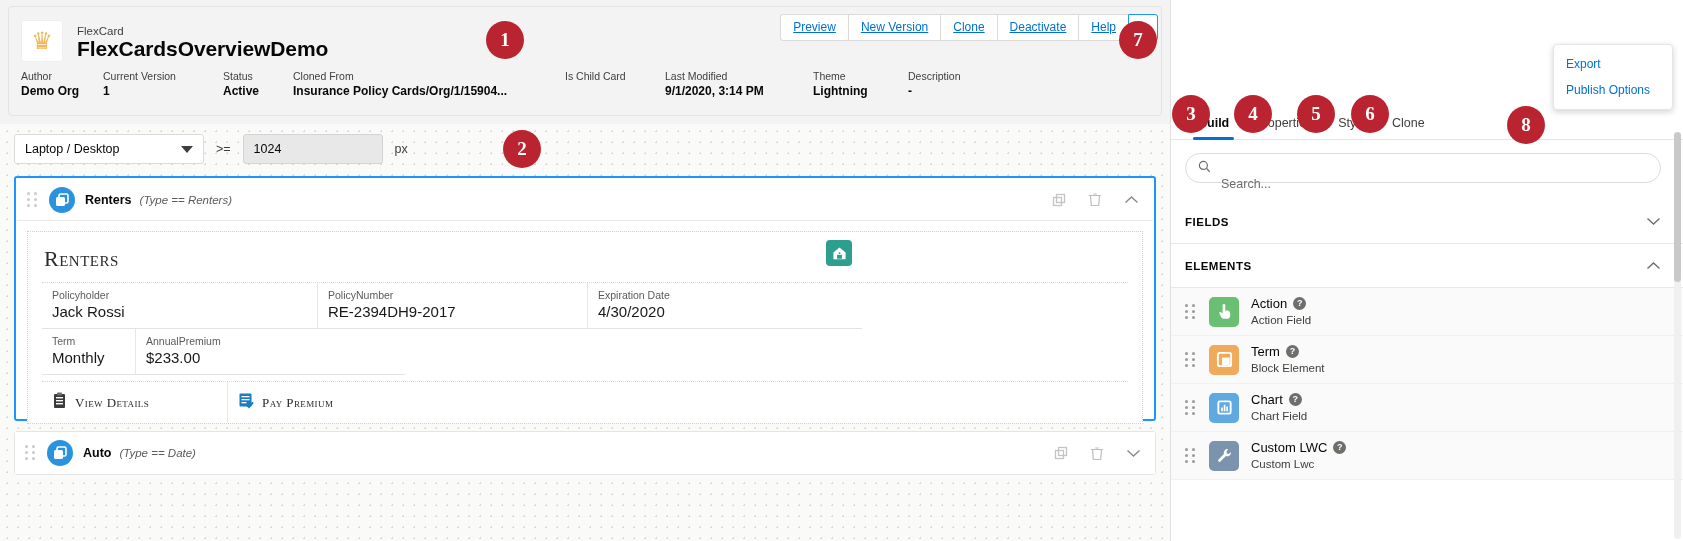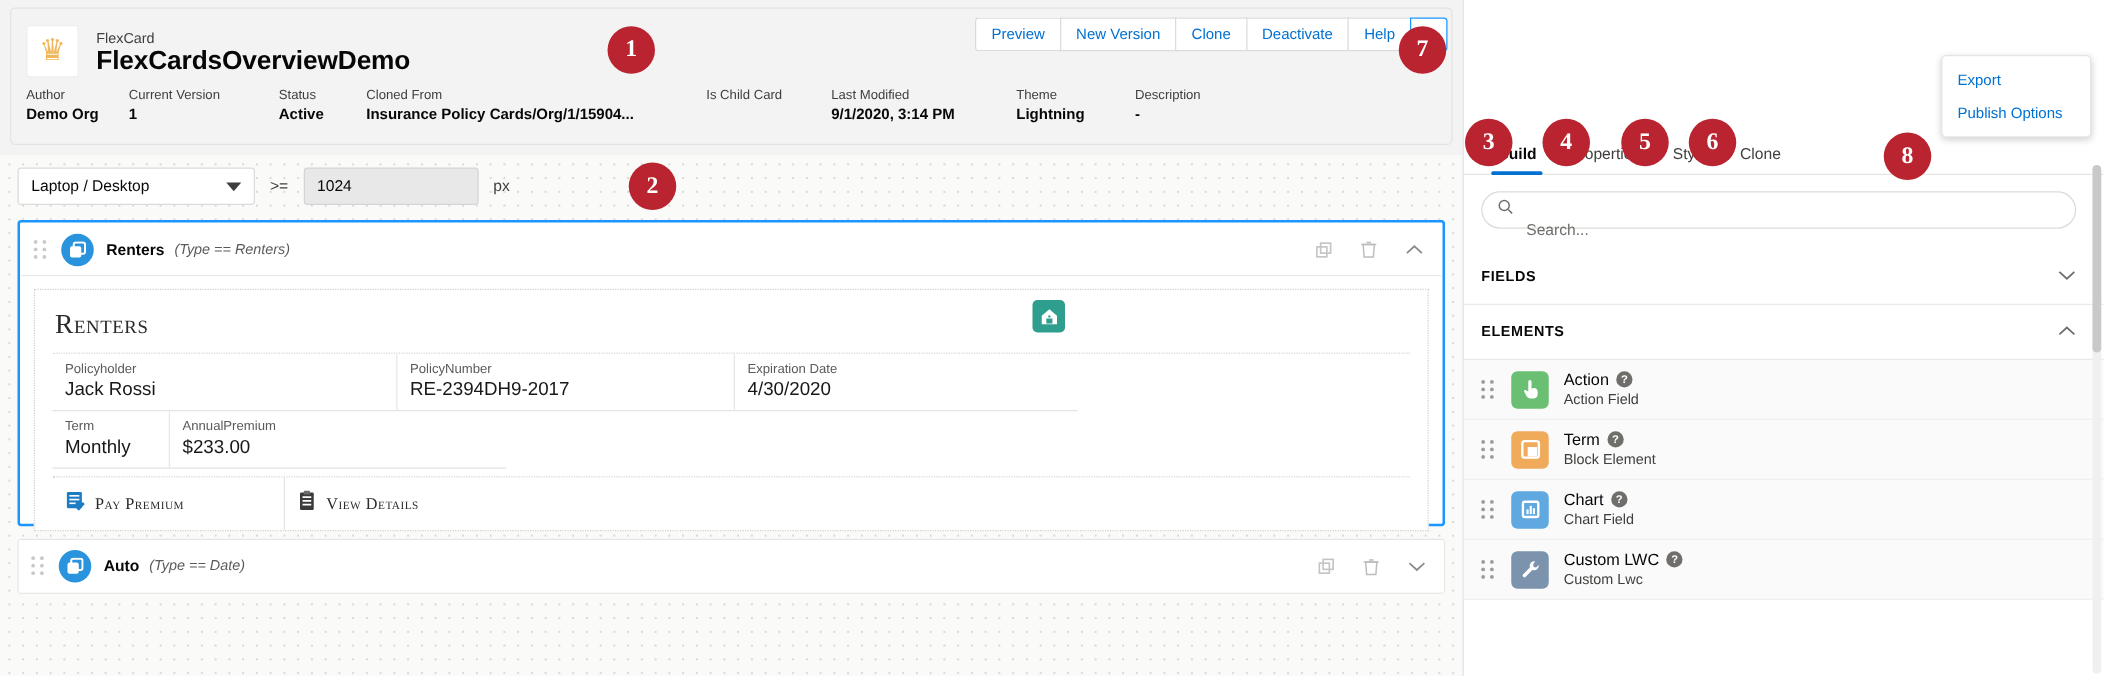--- a/index.html
+++ b/index.html
@@ -42,21 +42,21 @@
   .meta-label { font-size:10.5px; color:#3e3e3c; line-height:14px; }
   .meta-value { font-size:12px; color:#080707; font-weight:bold; line-height:16px; white-space:nowrap; }
   .m0{width:82px}.m1{width:120px}.m2{width:70px}.m3{width:272px}.m4{width:100px}
   .m5{width:148px}.m6{width:95px}.m7{width:140px}
 
   
   .actions { position:absolute; top:14px; right:12px; display:flex; align-items:stretch; }
   .btn {
     height:27px; padding:0 12px; background:#fff; border:1px solid #dddbda;
     border-right-width:0; color:#0070d2; font-size:12px; line-height:25px;
-    cursor:pointer; white-space:nowrap; font-family:"Liberation Sans", sans-serif;
+    cursor:pointer; white-space:nowrap; font-family:"Liberation Sans", sans-serif;text-decoration:underline;
   }
   .btn:first-child { border-radius:3px 0 0 3px; }
   .btn.caret { border:1px solid #1b96ff; border-radius:0 3px 3px 0; padding:0 8px; width:30px; }
   .caret-g { display:inline-block; border-left:5px solid transparent; border-right:5px solid transparent; border-top:6px solid #0070d2; vertical-align:middle; }
 
   .dropdown {
     position:absolute; top:44px; right:10px; width:120px;
     background:#fff; border:1px solid #e5e5e5; border-radius:4px;
     box-shadow:0 2px 6px rgba(0,0,0,.18); padding:6px 0; z-index:40;
   }
@@ -307,44 +307,44 @@
               <div class="f-label">Term</div>
               <div class="f-value">Monthly</div>
             </div>
             <div class="field underline" style="width:270px">
               <div class="f-label">AnnualPremium</div>
               <div class="f-value">$233.00</div>
             </div>
           </div>
 
           <div class="actrow">
+            <div class="actbtn">
+              <span>
+                <svg width="15" height="17" viewBox="0 0 15 17">
+                    <rect x="2" y="2" width="11" height="14" rx="1" fill="#3b3b3b"></rect>
+                    <rect x="4" y="5" width="7" height="1.4" fill="#fff"></rect>
+                    <rect x="4" y="8" width="7" height="1.4" fill="#fff"></rect>
+                    <rect x="4" y="11" width="7" height="1.4" fill="#fff"></rect>
+                    <rect x="5" y="0.5" width="5" height="3" rx=".8" fill="#6e6e6e"></rect>
+                  </svg>
+              </span>
+              <span class="act-txt">View Details</span>
+            </div>
             <div class="actbtn">
               <span>
                 <svg width="16" height="17" viewBox="0 0 16 17">
                     <rect x="1.5" y="1.5" width="12" height="13" rx="1" fill="#1b7dc4"></rect>
                     <rect x="3.5" y="4" width="8" height="1.3" fill="#fff"></rect>
                     <rect x="3.5" y="7" width="8" height="1.3" fill="#fff"></rect>
                     <rect x="3.5" y="10" width="5" height="1.3" fill="#fff"></rect>
                     <path d="M9 13l2 2 4-4.6" fill="none" stroke="#1b7dc4" stroke-width="2.2"></path>
                   </svg>
               </span>
               <span class="act-txt">Pay Premium</span>
             </div>
-            <div class="actbtn">
-              <span>
-                <svg width="15" height="17" viewBox="0 0 15 17">
-                    <rect x="2" y="2" width="11" height="14" rx="1" fill="#3b3b3b"></rect>
-                    <rect x="4" y="5" width="7" height="1.4" fill="#fff"></rect>
-                    <rect x="4" y="8" width="7" height="1.4" fill="#fff"></rect>
-                    <rect x="4" y="11" width="7" height="1.4" fill="#fff"></rect>
-                    <rect x="5" y="0.5" width="5" height="3" rx=".8" fill="#6e6e6e"></rect>
-                  </svg>
-              </span>
-              <span class="act-txt">View Details</span>
-            </div>
           </div>
         </div>
       </div>
 
       <div class="cardblk">
         <div class="blk-head" style="border-bottom:none">
           <span class="grip">
               <i></i>
               <i></i>
               <i></i>

